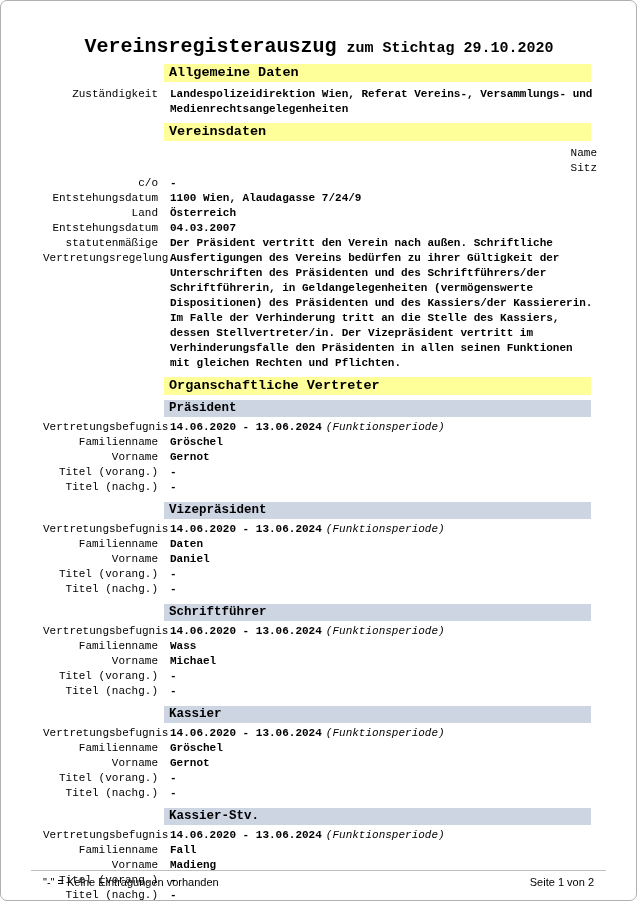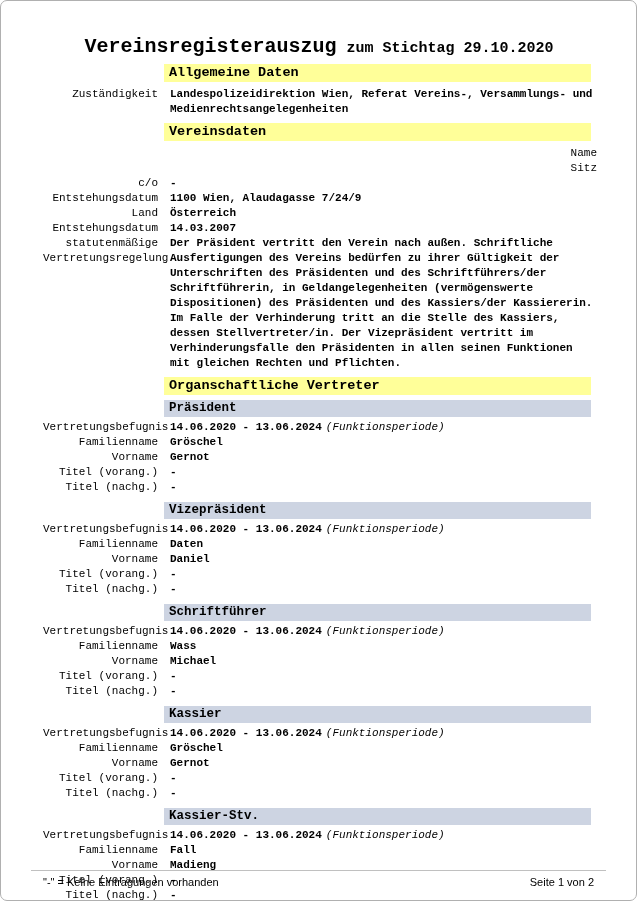--- a/index.html
+++ b/index.html
@@ -123,21 +123,21 @@
     <div class="row">
       <div class="lbl">Entstehungsdatum</div>
       <div class="val">1100 Wien, Alaudagasse 7/24/9</div>
     </div>
     <div class="row">
       <div class="lbl">Land</div>
       <div class="val">Österreich</div>
     </div>
     <div class="row">
       <div class="lbl">Entstehungsdatum</div>
-      <div class="val">14.03.2007</div>
+      <div class="val">04.03.2007</div>
     </div>
     <div class="row">
       <div class="lbl">statutenmäßige Vertretungsregelung</div>
       <div class="val">Der Präsident vertritt den Verein nach außen. Schriftliche Ausfertigungen des Vereins bedürfen zu ihrer Gültigkeit der Unterschriften des Präsidenten und des Schriftführers/der Schriftführerin, in Geldangelegenheiten (vermögenswerte Dispositionen) des Präsidenten und des Kassiers/der Kassiererin. Im Falle der Verhinderung tritt an die Stelle des Kassiers, dessen Stellvertreter/in. Der Vizepräsident vertritt im Verhinderungsfalle den Präsidenten in allen seinen Funktionen mit gleichen Rechten und Pflichten.</div>
     </div>
 
     <div class="band yellow sect-gap org-gap">Organschaftliche Vertreter</div>
 
     <div class="officer">
       <div class="band blue">Präsident</div>

